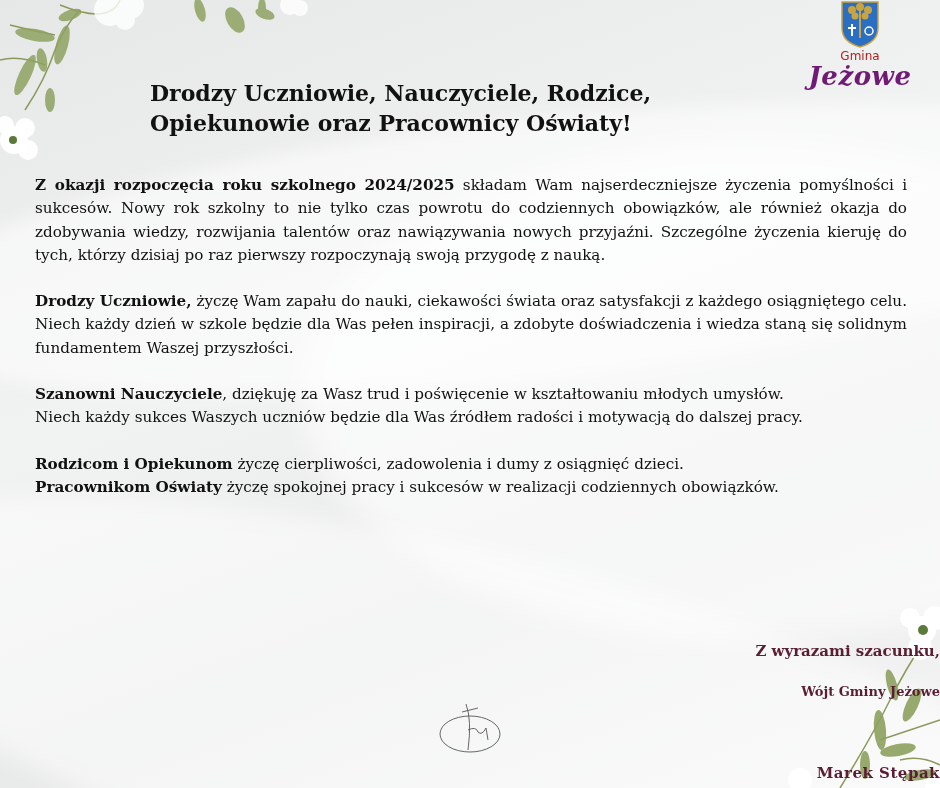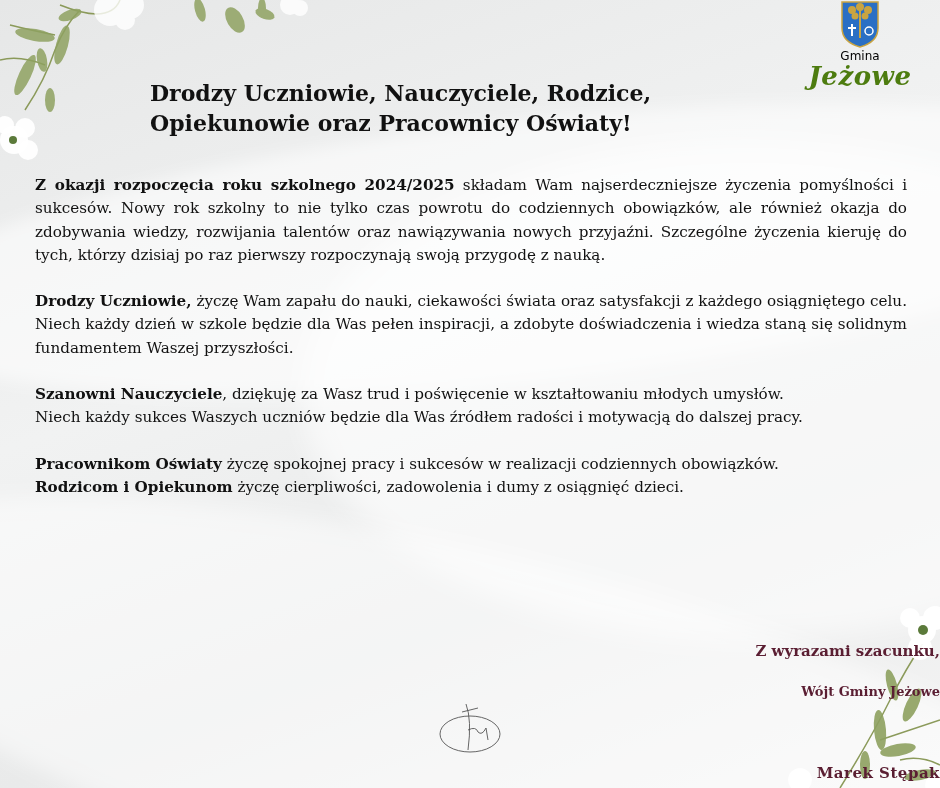--- a/index.html
+++ b/index.html
@@ -9,23 +9,23 @@
   .wave { position:absolute; pointer-events:none; }
   .w1 { left:-120px; top:120px; width:1300px; height:260px; border-radius:50%;
         background: rgba(255,255,255,0.55); transform: rotate(-6deg); filter: blur(8px); }
   .w2 { left:-200px; top:560px; width:1400px; height:360px; border-radius:50%;
         background: rgba(255,255,255,0.5); transform: rotate(14deg); filter: blur(10px); }
   .w3 { left:300px; top:140px; width:900px; height:500px; border-radius:50%;
         background: rgba(255,255,255,0.6); filter: blur(14px); }
   .deco { position:absolute; }
   .logo { position:absolute; left:800px; top:0; width:120px; height:105px; text-align:center; }
   .crest { display:block; margin:0 auto; }
-  .gmina { font-family:"DejaVu Sans", sans-serif; font-size:12px; color:#000000; margin-top:1px; }
+  .gmina { font-family:"DejaVu Sans", sans-serif; font-size:12px; color:#b91c1c; margin-top:1px; }
   .jezowe { font-family:"DejaVu Serif", serif; font-style:italic; font-weight:bold; font-size:26px;
-            color:#4d7c0f; line-height:26px; letter-spacing:0.5px; }
+            color:#701a75; line-height:26px; letter-spacing:0.5px; }
   .title { position:absolute; left:150px; top:78px; width:640px; text-align:left;
            font-weight:bold; font-size:22px; line-height:30px; color:#111; }
   .content { position:absolute; left:35px; top:174px; width:872px; font-size:15.2px; line-height:23.3px; }
   .p { margin:0 0 23px 0; }
   .just { text-align:justify; }
   .line { display:block; white-space:nowrap; }
   b { font-weight:bold; }
   .closing { position:absolute; left:0; width:940px; text-align:right; color:#5a1e32; font-weight:bold; }
   .c1 { top:642px; font-size:15px; }
   .c2 { top:684px; font-size:13px; }
@@ -128,22 +128,22 @@
     <b>Z okazji rozpoczęcia roku szkolnego 2024/2025</b><span> składam Wam najserdeczniejsze życzenia pomyślności i sukcesów. Nowy rok szkolny to nie tylko czas powrotu do codziennych obowiązków, ale również okazja do zdobywania wiedzy, rozwijania talentów oraz nawiązywania nowych przyjaźni. Szczególne życzenia kieruję do tych, którzy dzisiaj po raz pierwszy rozpoczynają swoją przygodę z nauką.</span>
   </p>
   <p class="p just">
     <b>Drodzy Uczniowie,</b><span> życzę Wam zapału do nauki, ciekawości świata oraz satysfakcji z każdego osiągniętego celu. Niech każdy dzień w szkole będzie dla Was pełen inspiracji, a zdobyte doświadczenia i wiedza staną się solidnym fundamentem Waszej przyszłości.</span>
   </p>
   <p class="p">
     <span class="line"><b>Szanowni Nauczyciele</b><span>, dziękuję za Wasz trud i poświęcenie w kształtowaniu młodych umysłów.</span></span>
     <span class="line">Niech każdy sukces Waszych uczniów będzie dla Was źródłem radości i motywacją do dalszej pracy.</span>
   </p>
   <p class="p">
+    <span class="line"><b>Rodzicom i Opiekunom</b><span> życzę cierpliwości, zadowolenia i dumy z osiągnięć dzieci.</span></span>
     <span class="line"><b>Pracownikom Oświaty</b><span> życzę spokojnej pracy i sukcesów w realizacji codziennych obowiązków.</span></span>
-    <span class="line"><b>Rodzicom i Opiekunom</b><span> życzę cierpliwości, zadowolenia i dumy z osiągnięć dzieci.</span></span>
   </p>
 </div>
 
 <div class="closing c1">Z wyrazami szacunku,</div>
 <div class="closing c2">Wójt Gminy Jeżowe</div>
 <svg class="sig" width="70" height="58" viewBox="0 0 70 58">
   <g fill="none" stroke="#555" stroke-width="0.9">
     <ellipse cx="32" cy="34" rx="30" ry="18"></ellipse>
     <path d="M28 4 Q34 20 30 50"></path>
     <path d="M24 12 L40 8"></path>

